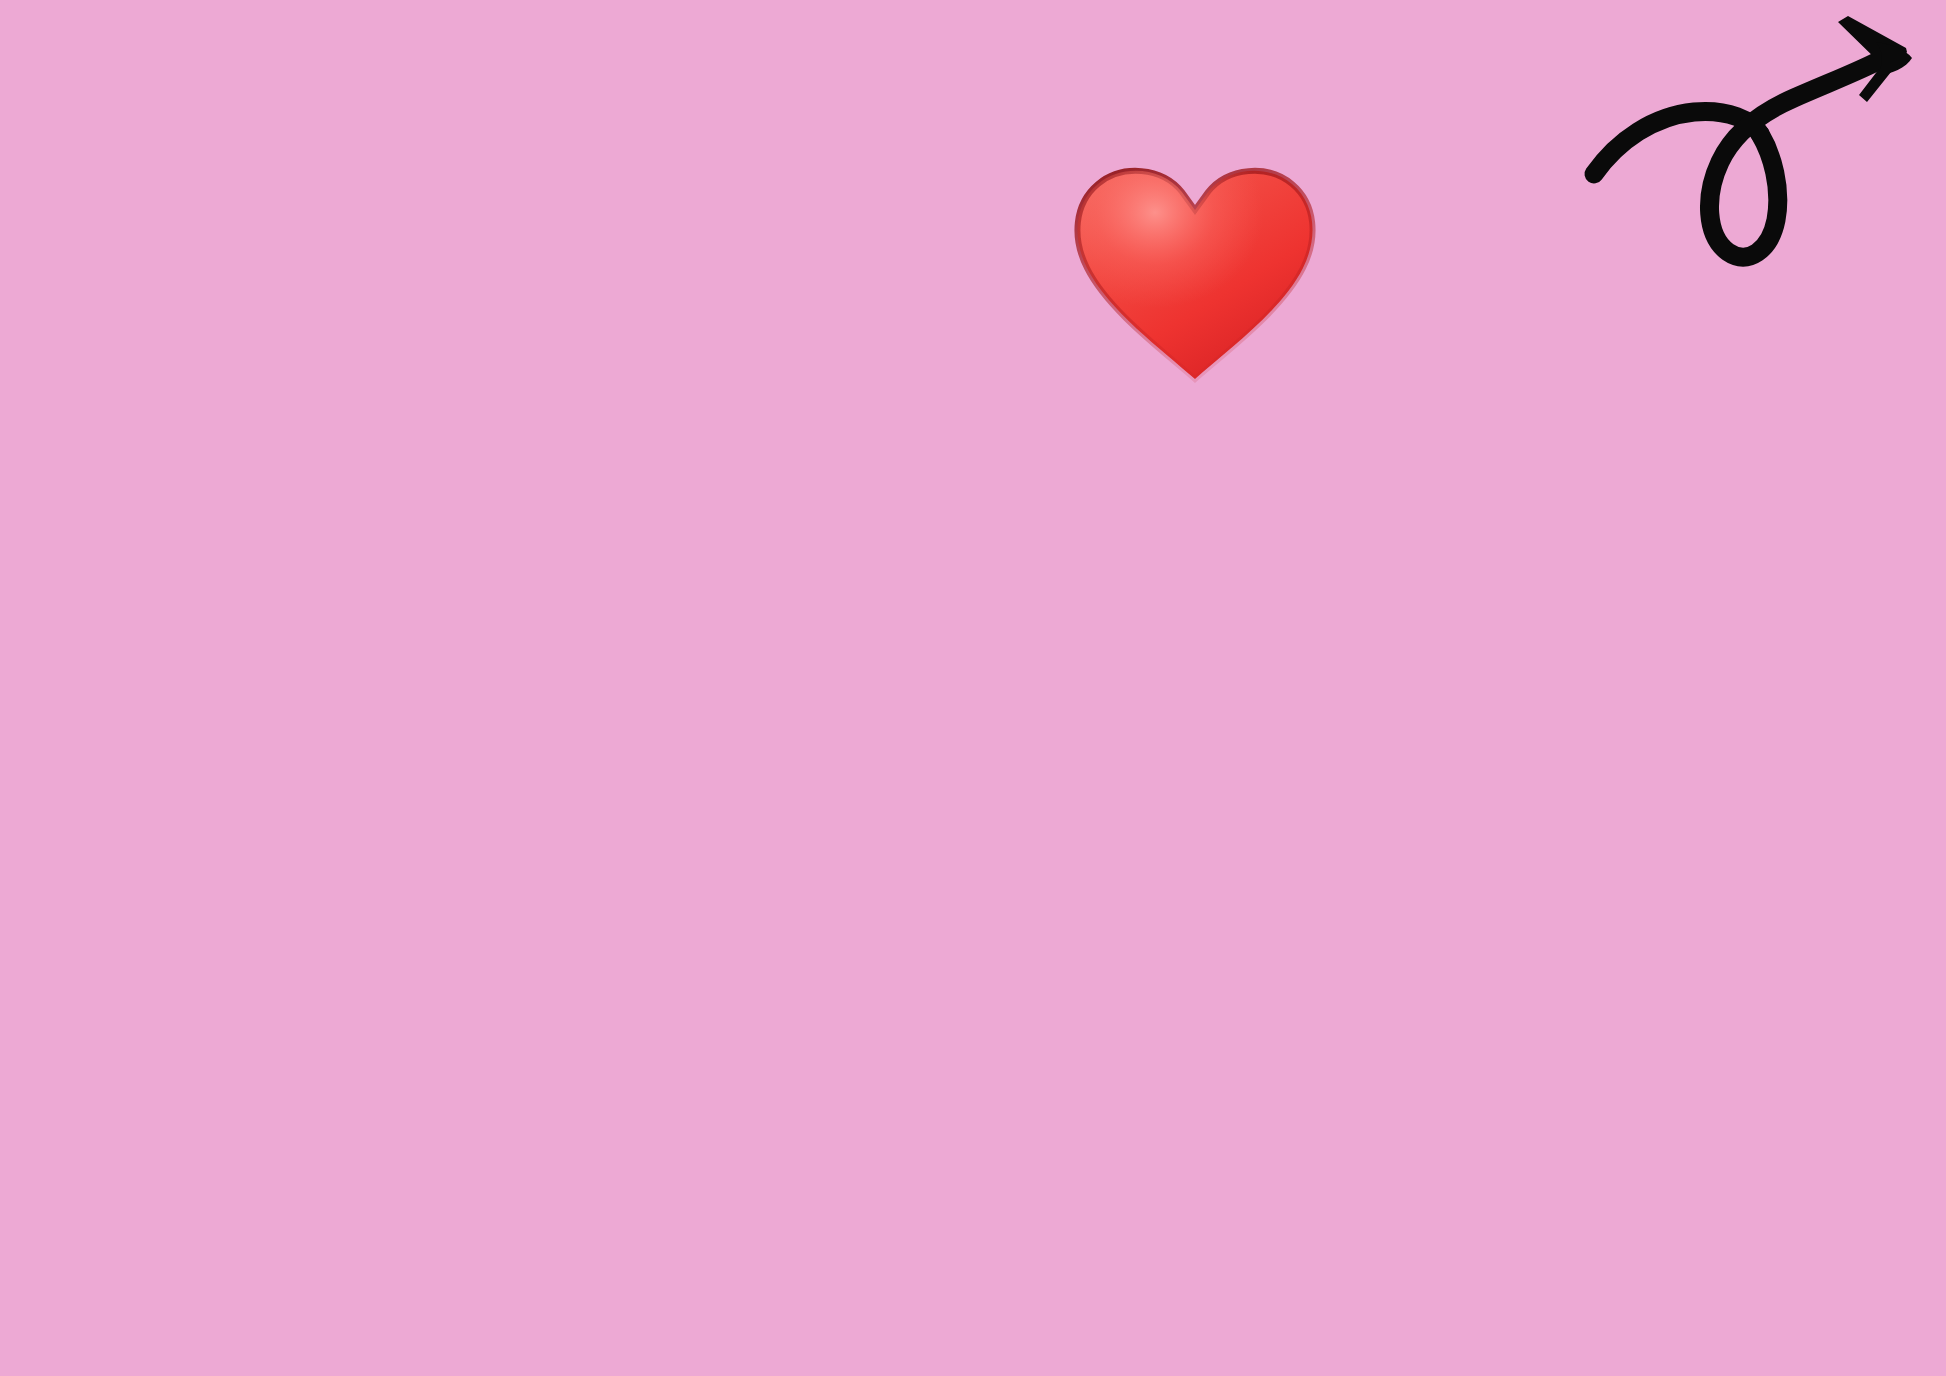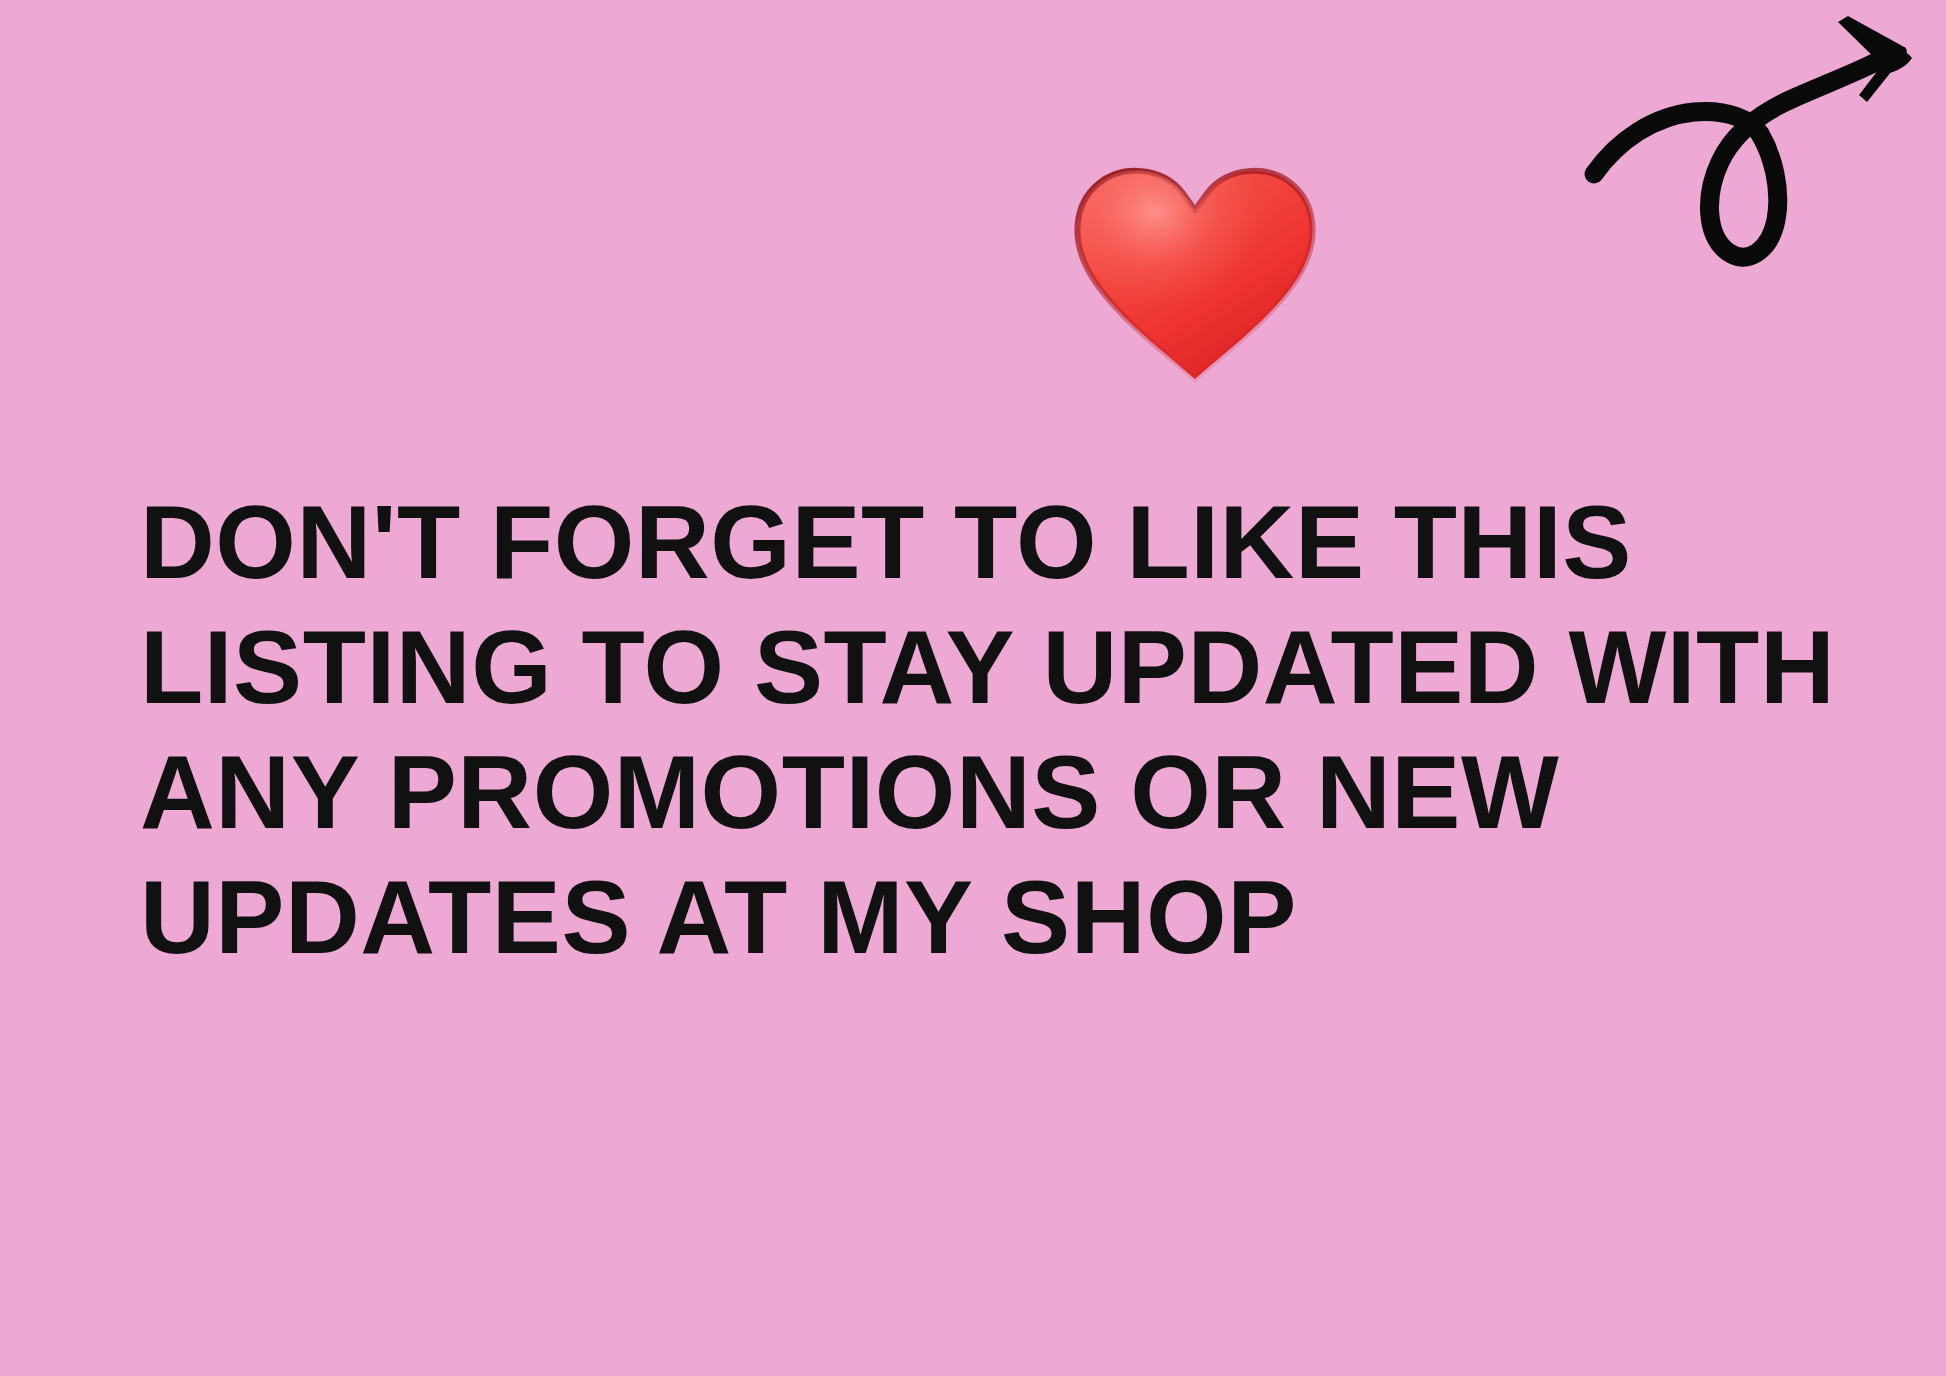--- a/index.html
+++ b/index.html
@@ -131,20 +131,14 @@
                  L 291 100
                  L 283 93 Z"></path>
         <path d="M300 40
                  C 316 42, 330 48, 336 56
                  C 330 66, 316 72, 300 74
                  C 308 64, 308 50, 300 40 Z"></path>
       </g>
     </svg>
   </div>
 
-  <div id="headline">
-    <span class="headline-line" style="color: rgb(17, 17, 17); transform: scaleX(0.9965);">DON'T FORGET TO LIKE THIS</span>
-    <span class="headline-line" style="color: rgb(17, 17, 17); transform: scaleX(0.9965);">LISTING TO STAY UPDATED WITH</span>
-    <span class="headline-line" style="color: rgb(17, 17, 17); transform: scaleX(0.9965);">ANY PROMOTIONS OR NEW</span>
-    <span class="headline-line" style="color: rgb(17, 17, 17); transform: scaleX(0.9965);">UPDATES AT MY SHOP</span>
-  </div>
 
 </div>
 
 </body></html>

